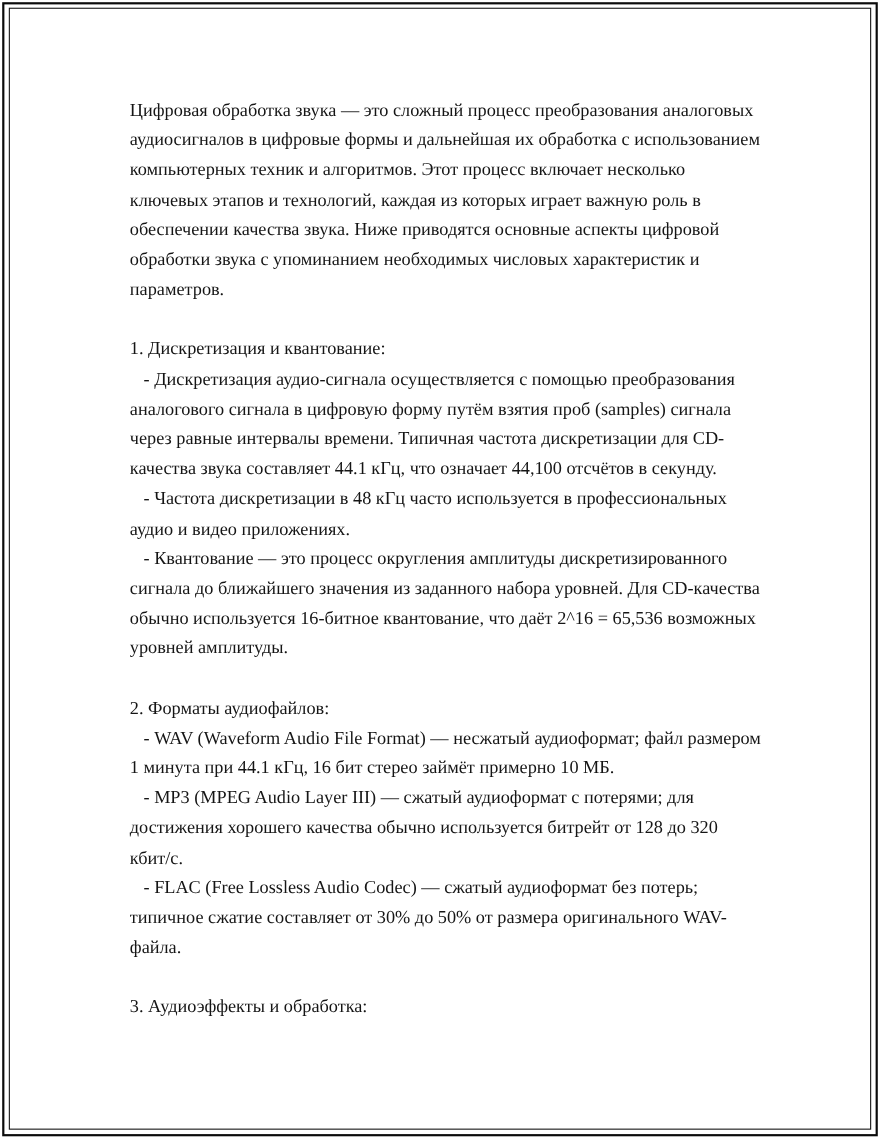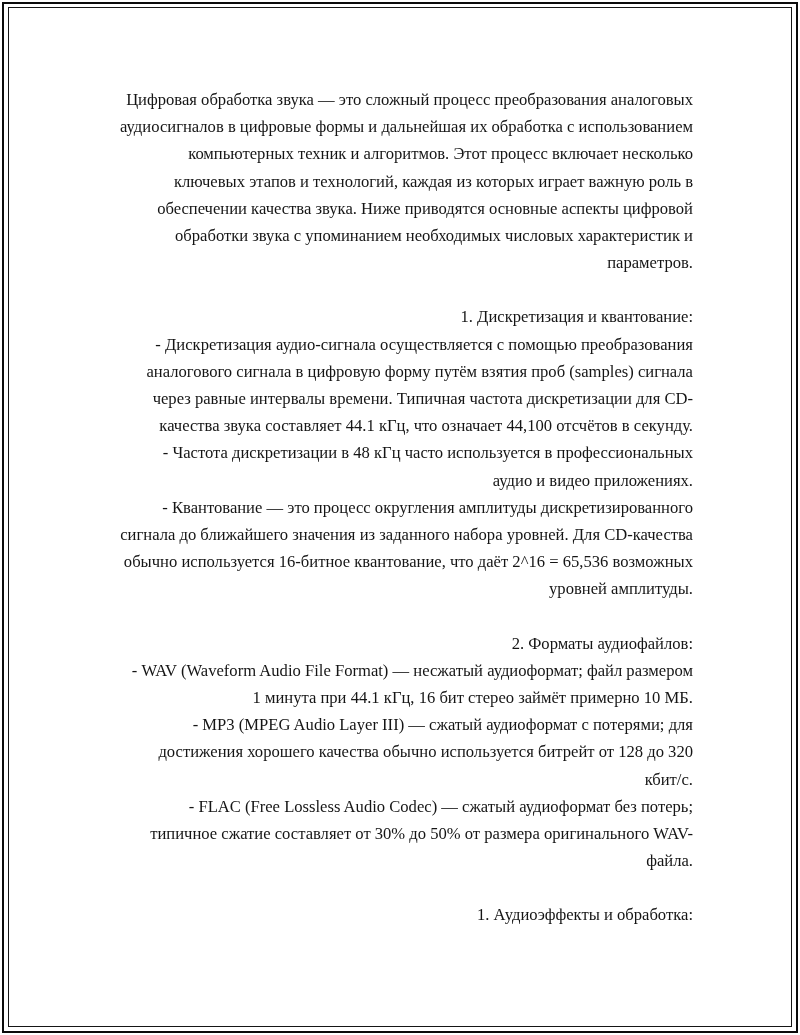--- a/index.html
+++ b/index.html
@@ -58,21 +58,21 @@
     line-height: 26px;
     letter-spacing: 0.1px;
     margin: 0 0 22px 0;
     color: #101010;
   }
 
   .para {
     font-size: 16.6px;
     line-height: 27.2px;
     margin: 0 0 27px 0;
-    text-align: right;
+    text-align: left;
     color: #151515;
     white-space: pre-wrap;
   }
   .para:last-child { margin-bottom: 0; }
 
   
   .para.block { margin-bottom: 27px; }
 </style>
 </head>
 <body>
@@ -90,16 +90,16 @@
     <p class="para block">1. Дискретизация и квантование:
    - Дискретизация аудио-сигнала осуществляется с помощью преобразования аналогового сигнала в цифровую форму путём взятия проб (samples) сигнала через равные интервалы времени. Типичная частота дискретизации для CD-качества звука составляет 44.1 кГц, что означает 44,100 отсчётов в секунду.
    - Частота дискретизации в 48 кГц часто используется в профессиональных аудио и видео приложениях.
    - Квантование — это процесс округления амплитуды дискретизированного сигнала до ближайшего значения из заданного набора уровней. Для CD-качества обычно используется 16-битное квантование, что даёт 2^16 = 65,536 возможных уровней амплитуды.</p>
 
     <p class="para block">2. Форматы аудиофайлов:
    - WAV (Waveform Audio File Format) — несжатый аудиоформат; файл размером 1 минута при 44.1 кГц, 16 бит стерео займёт примерно 10 МБ.
    - MP3 (MPEG Audio Layer III) — сжатый аудиоформат с потерями; для достижения хорошего качества обычно используется битрейт от 128 до 320 кбит/с.
    - FLAC (Free Lossless Audio Codec) — сжатый аудиоформат без потерь; типичное сжатие составляет от 30% до 50% от размера оригинального WAV-файла.</p>
 
-    <p class="para block">1. Аудиоэффекты и обработка:</p>
+    <p class="para block">3. Аудиоэффекты и обработка:</p>
 
   </div>
 </div>
 
 </body></html>

